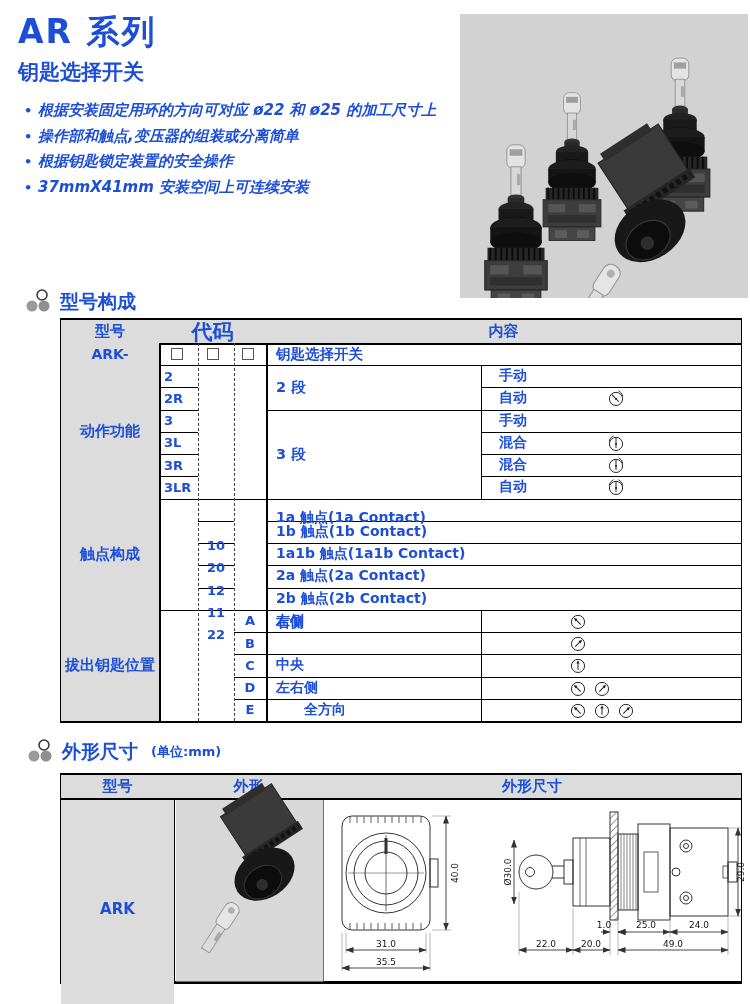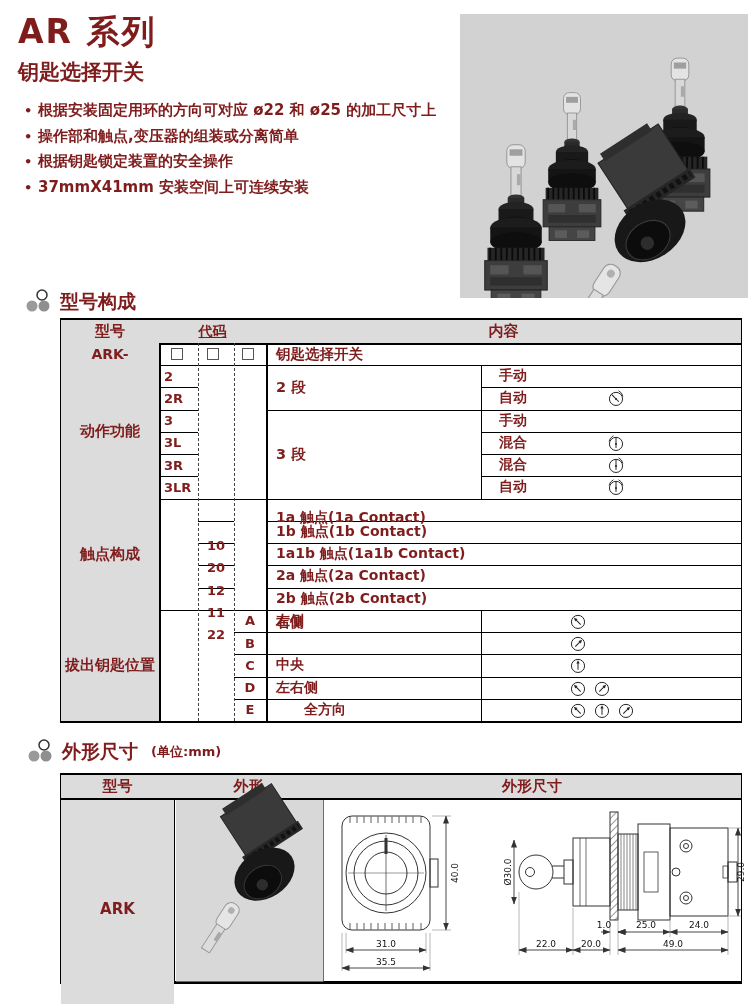--- a/index.html
+++ b/index.html
@@ -1,22 +1,22 @@
 <!DOCTYPE html>
 <html><head>
 <meta charset="utf-8">
 <style>
   html,body{margin:0;padding:0;background:#fff;}
   #page{position:relative;width:750px;height:1004px;background:#fff;overflow:hidden;
-        font-family:"DejaVu Sans",sans-serif;color:#7f1d1d;}
+        font-family:"DejaVu Sans",sans-serif;color:#1d4ed8;}
   .defs{position:absolute;width:0;height:0;}
   
   #title{position:absolute;left:18px;top:10px;font-size:33px;font-weight:bold;letter-spacing:2px;}
   #subtitle{position:absolute;left:18px;top:58px;font-size:21px;font-weight:bold;}
-  #bullets{position:absolute;left:24px;top:98px;margin:0;padding:0;list-style:none;}
+  #bullets{position:absolute;left:24px;top:98px;margin:0;padding:0;list-style:none;font-style:italic;}
   #bullets li{font-size:15px;font-weight:bold;line-height:25.5px;white-space:nowrap;}
   #bullets .dot{display:inline-block;width:14px;font-size:13px;}
   #photo{position:absolute;left:460px;top:14px;width:288px;height:284px;}
   
   .sec{position:absolute;display:flex;align-items:flex-end;}
   #sec1{left:26px;top:289px;}
   #sec2{left:28px;top:739px;}
   .sec .st{font-size:19px;font-weight:bold;margin-left:4px;line-height:24px;}
   .sec .su{font-size:13px;font-weight:bold;line-height:22px;margin-left:13px;}
   
@@ -62,21 +62,21 @@
   #L23{top:312px;left:173px;width:32px;}
   #L24{top:334.25px;left:173px;width:32px;}
   #L25{top:356.5px;left:173px;width:32px;}
   #L26{top:378.75px;left:173px;width:32px;}
   #L27{top:312px;left:205px;width:475px;}
   #L28{top:334.25px;left:205px;width:475px;}
   #L29{top:356.5px;left:205px;width:475px;}
   #L30{top:378.75px;left:205px;width:475px;}
   
   #hc1{left:0;top:0;width:98px;height:23px;font-size:15px;}
-  #hc2{left:98px;top:0;width:107px;height:23px;font-size:14px;text-decoration:underline;}
+  #hc2{left:98px;top:0;width:107px;height:23px;font-size:21px;}
   #hc3{left:205px;top:0;width:475px;height:23px;font-size:15px;}
   #mc0{left:0;top:23px;width:98px;height:22px;}
   #mc1{left:0;top:45px;width:98px;height:133.5px;font-size:15px;}
   #mc2{left:0;top:178.5px;width:98px;height:111.25px;font-size:15px;}
   #mc3{left:0;top:289.75px;width:98px;height:111.25px;font-size:15px;}
   #boxrow{position:absolute;left:98px;top:23px;width:107px;height:22px;display:flex;}
   .bx{flex:1;display:flex;align-items:center;justify-content:center;}
   .sq{width:10px;height:10px;border:1.5px solid #555;background:#fff;}
   #arkc{left:205px;top:23px;width:475px;height:22px;padding-left:10px;font-size:14.5px;}
   .code1{left:98px;width:39px;height:22.25px;padding-left:5px;font-size:13px;}

